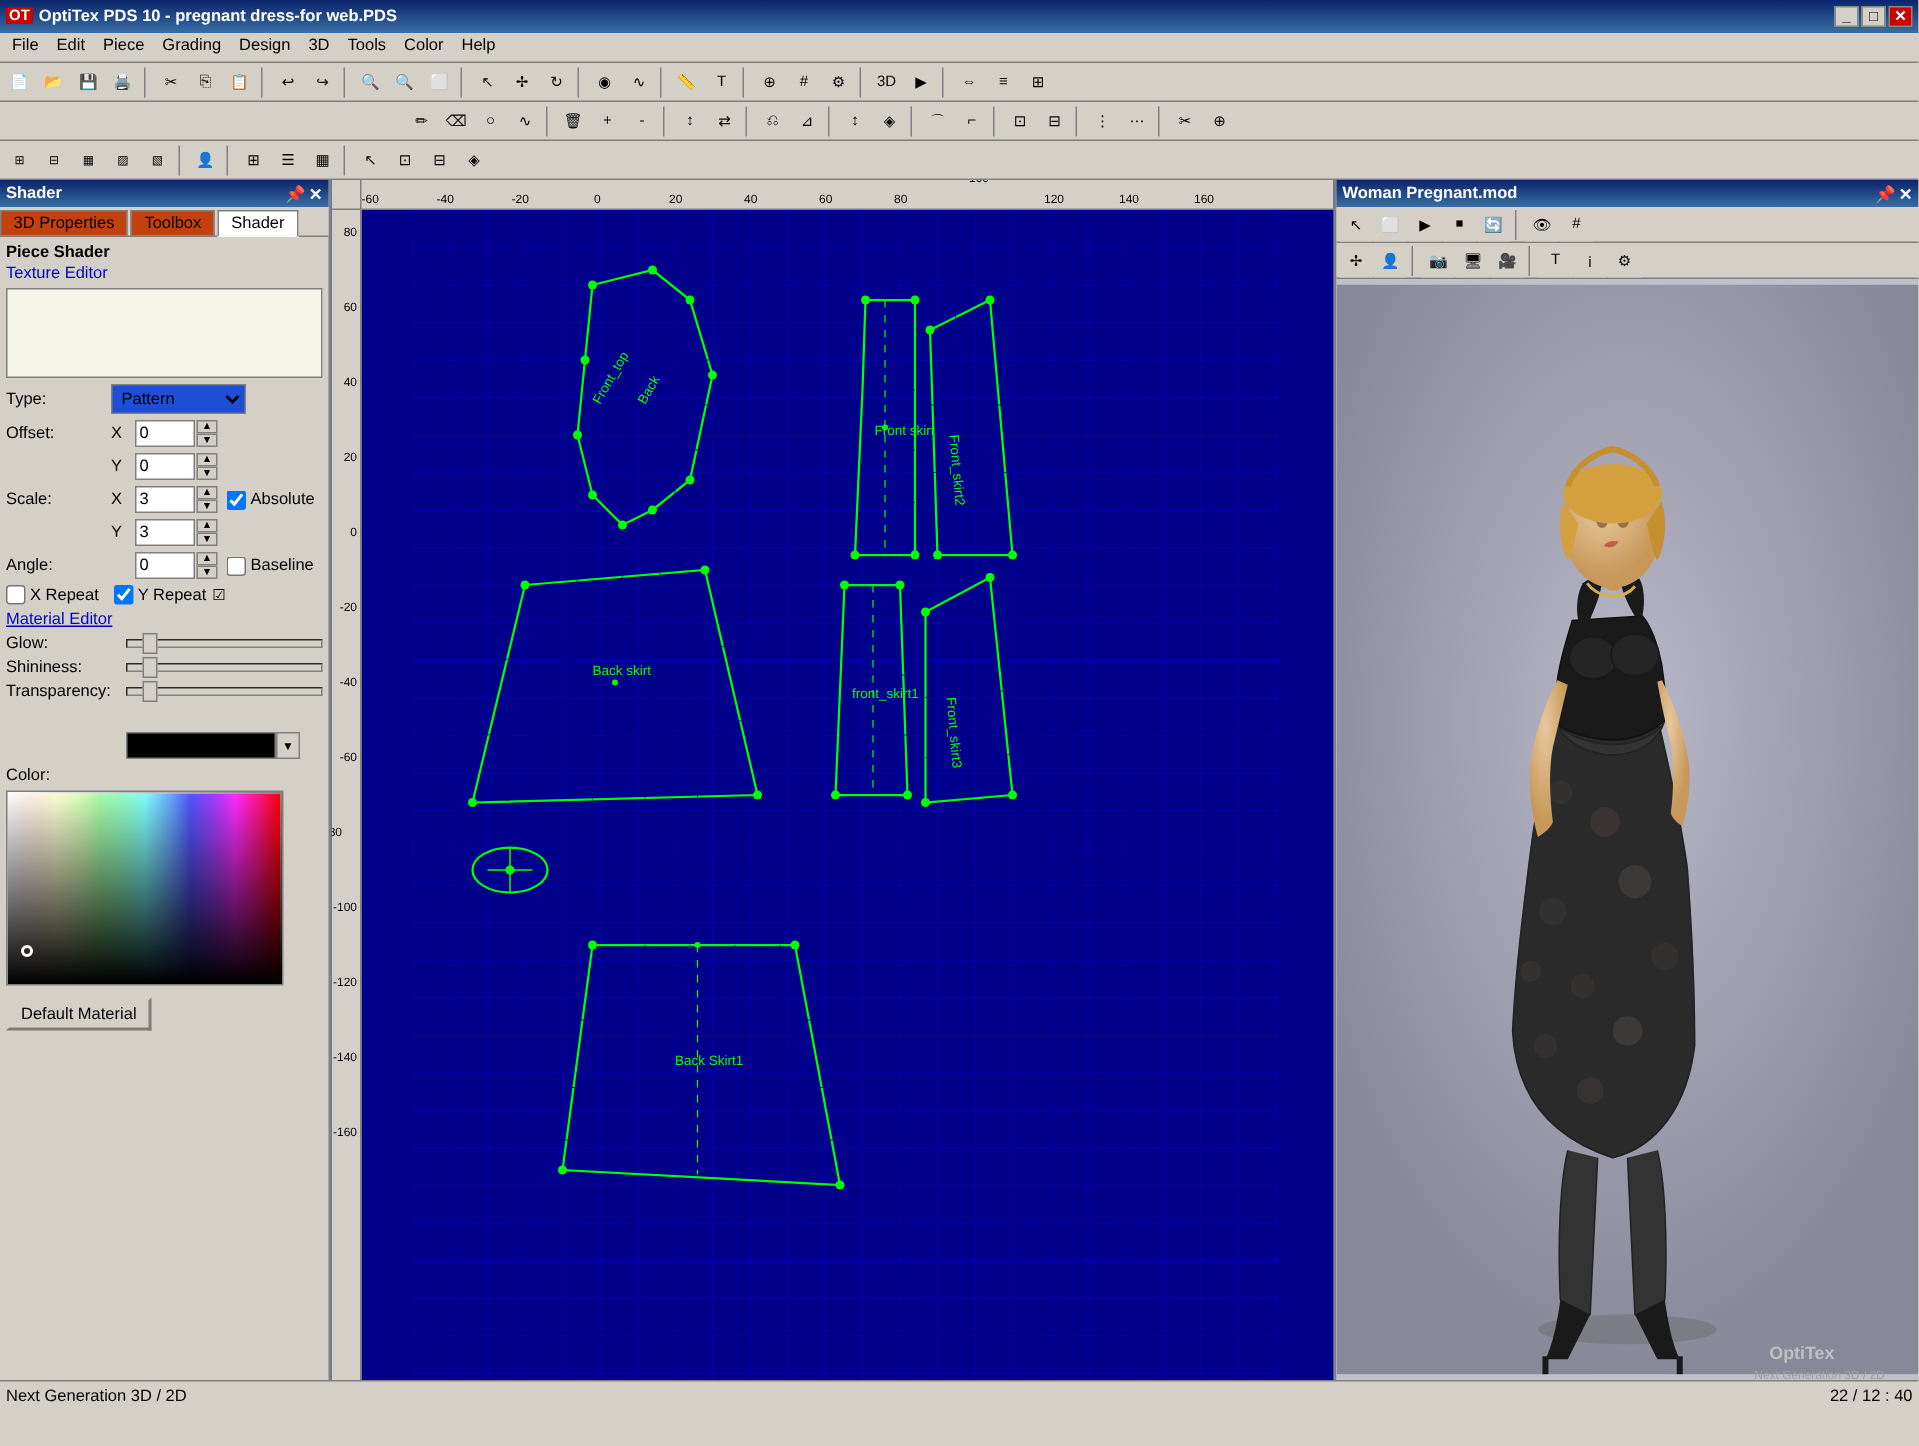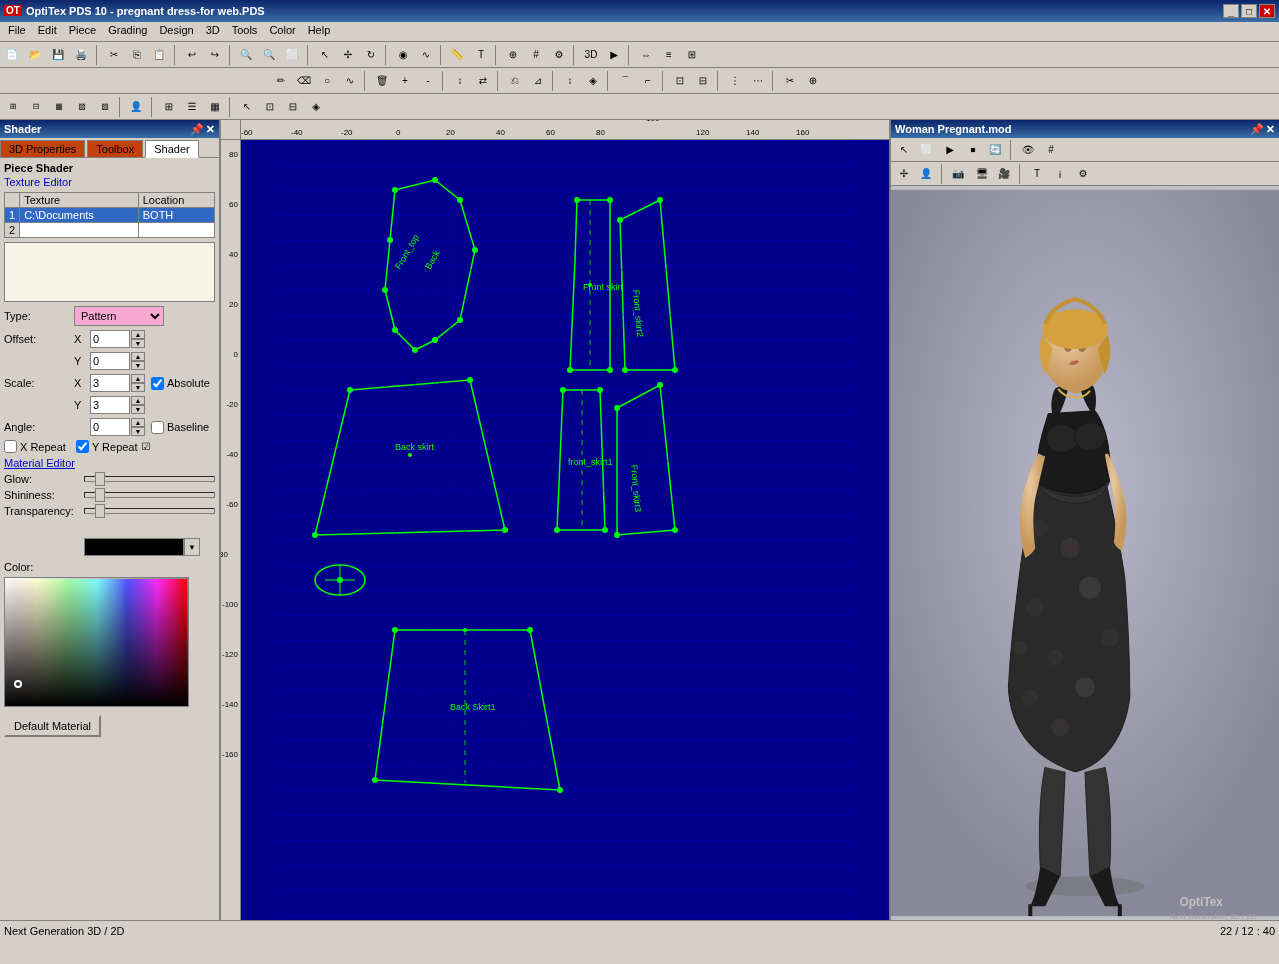--- a/index.html
+++ b/index.html
@@ -180,21 +180,21 @@
       height: 18px;
       font-size: 11px;
       padding: 0 2px;
     }
     .spin-container { display: flex; align-items: center; }
     .spin-btns { display: flex; flex-direction: column; margin-left: 1px; }
     .spin-btn { width: 14px; height: 9px; background: #d4d0c8; border: 1px solid #808080; font-size: 7px; display: flex; align-items: center; justify-content: center; cursor: pointer; }
 
     .dropdown {
       border: 1px solid #808080;
-      background: #f9a8d4;
+      background: #1d4ed8;
       height: 20px;
       font-size: 11px;
       padding: 0 2px;
       width: 90px;
     }
 
     .checkbox-label { display: flex; align-items: center; gap: 3px; font-size: 11px; }
 
     .material-link { color: #0000cc; text-decoration: underline; cursor: pointer; font-size: 11px; margin-bottom: 4px; }
 
@@ -474,41 +474,20 @@
     </div>
     <div id="panel-tabs">
       <div class="panel-tab">3D Properties</div>
       <div class="panel-tab">Toolbox</div>
       <div class="panel-tab active">Shader</div>
     </div>
     <div id="panel-content">
       <div class="section-title">Piece Shader</div>
       <div class="subsection-title">Texture Editor</div>
 
-      <table id="texture-table">
-        <thead>
-          <tr>
-            <th></th>
-            <th>Texture</th>
-            <th>Location</th>
-          </tr>
-        </thead>
-        <tbody>
-          <tr class="selected">
-            <td class="row-num">1</td>
-            <td>C:\Documents</td>
-            <td>BOTH</td>
-          </tr>
-          <tr>
-            <td class="row-num">2</td>
-            <td></td>
-            <td></td>
-          </tr>
-        </tbody>
-      </table>
 
       <div style="height: 60px; background: #f5f5e8; border: 1px solid #808080; margin-bottom: 4px;"></div>
 
       <div class="prop-row">
         <span class="prop-label">Type:</span>
         <select class="dropdown">
           <option>Pattern</option>
           <option>Solid</option>
           <option>Gradient</option>
         </select>

